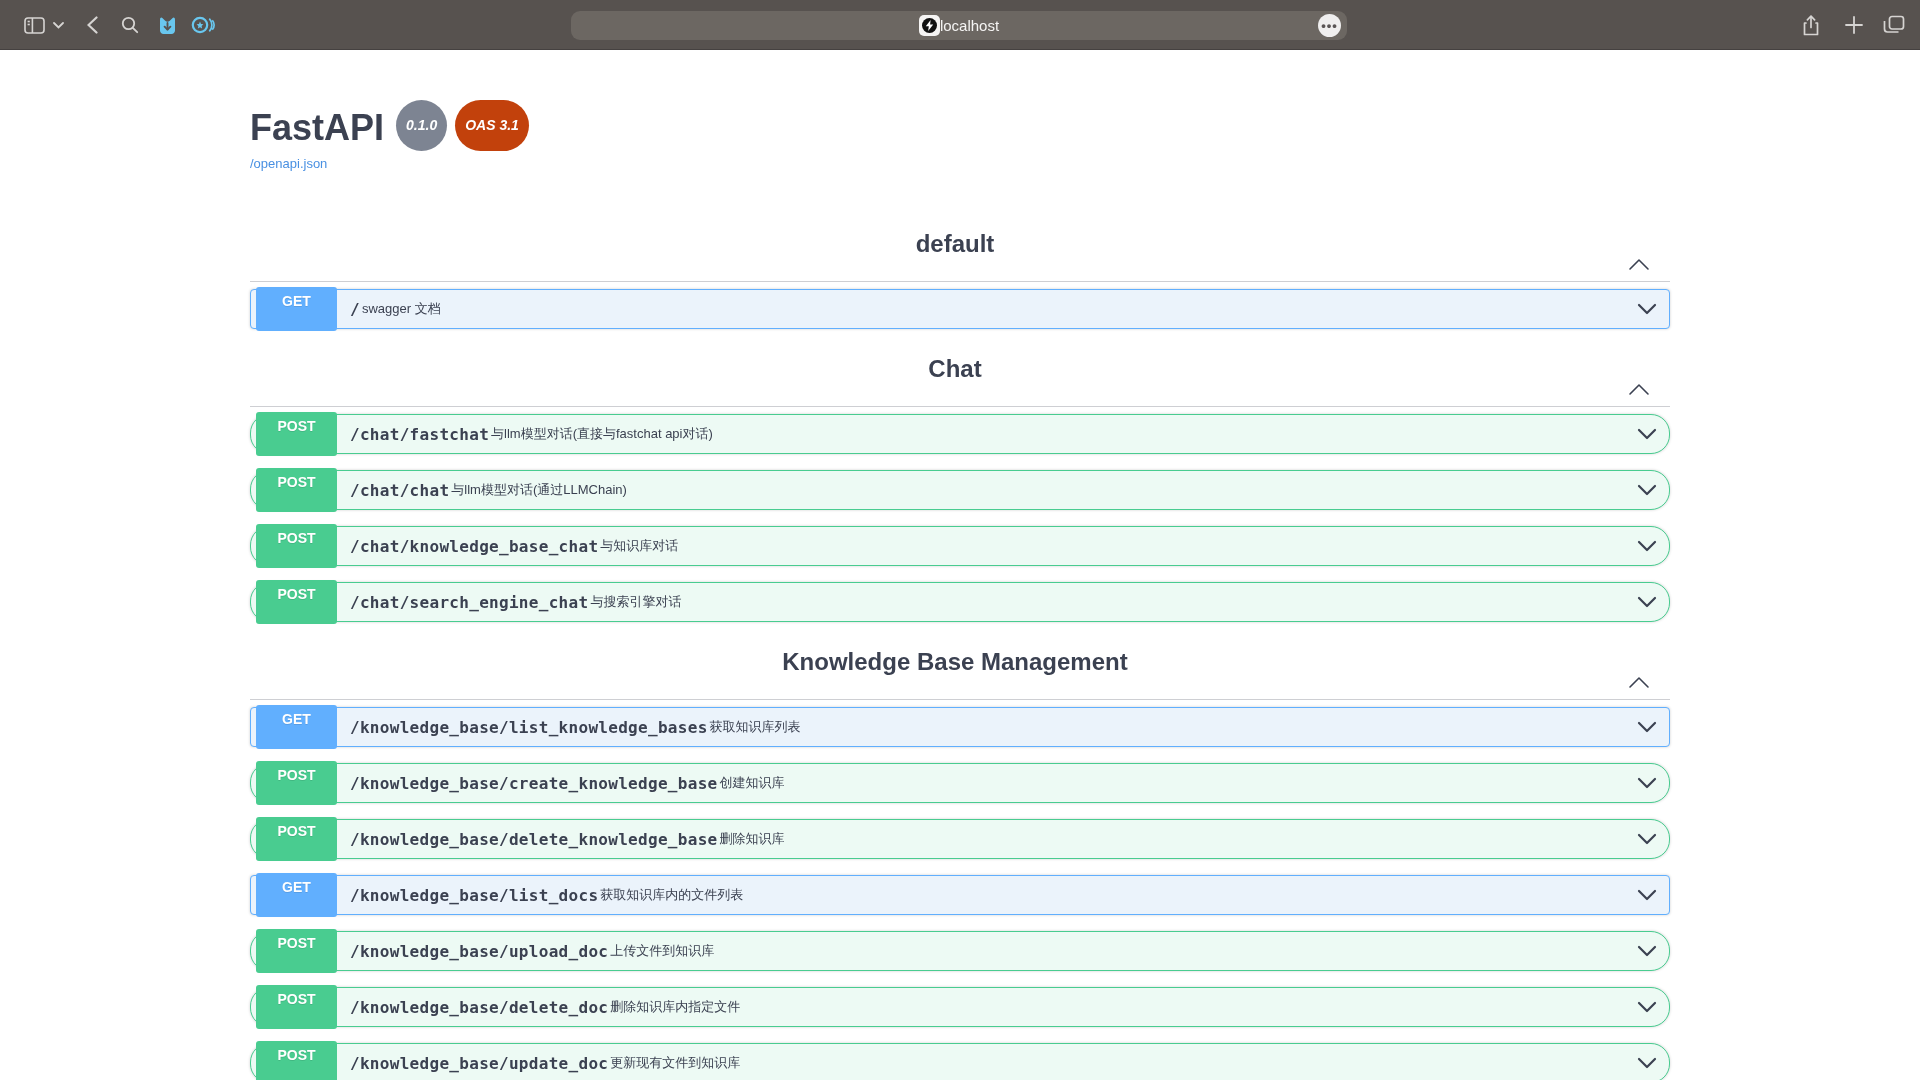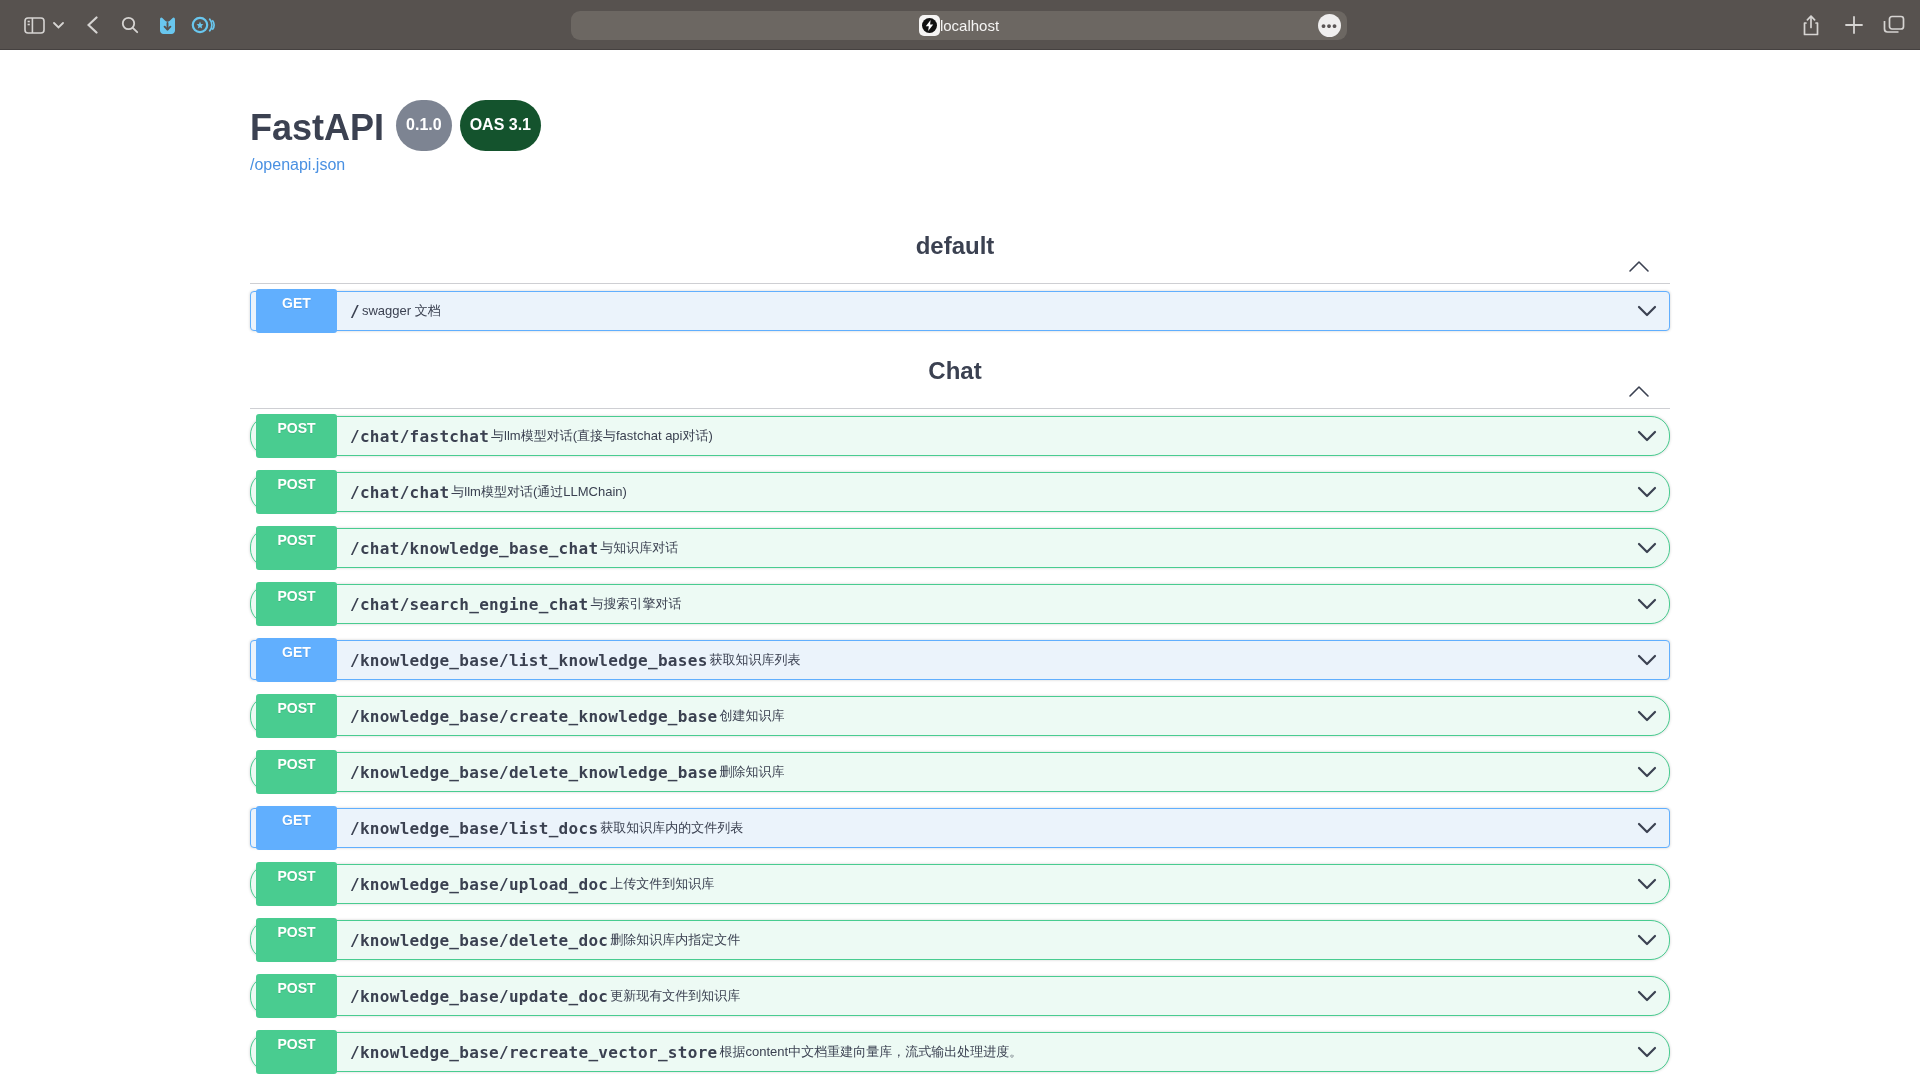--- a/index.html
+++ b/index.html
@@ -23,25 +23,25 @@
   .url-text { color:#f5f4f3; font-size:15px; }
   .more-btn { position:absolute; right:6px; top:3px; width:23px; height:23px;
               border-radius:50%; background:#efeeee; color:#5a5555; display:flex;
               align-items:center; justify-content:center; font-size:13px;
               font-weight:bold; letter-spacing:1px; }
 
   
   .wrapper { width:1460px; margin:0 auto; padding:0 20px; }
   .info { margin-top:50px; margin-bottom:48px; }
   .api-title { margin:0; font-size:36px; font-weight:700; color:#3b4151; line-height:44px; }
-  .pill { display:inline-block; border-radius:57px; color:#fff; font-size:16px;
-          font-weight:700; padding:3px 10px 4px; vertical-align:10px; }
+  .pill { display:inline-block; border-radius:57px; color:#fff; font-size:14px;
+          font-weight:700; padding:3px 10px 4px; vertical-align:10px;font-style:italic; }
   .pill-version { background:#7d8492; margin-left:12px; }
-  .pill-oas { background:#14532d; margin-left:8px; }
-  .spec-link { color:#4990e2; font-size:16px; text-decoration:none; display:inline-block;
+  .pill-oas { background:#c2410c; margin-left:8px; }
+  .spec-link { color:#4990e2; font-size:13px; text-decoration:none; display:inline-block;
                margin-top:5px; cursor:pointer; }
 
   .opblock-tag { display:flex; align-items:center; margin:0 0 7px 0; padding:10px 20px 10px 10px;
                  font-size:24px; font-weight:700; color:#3b4151; line-height:28px;
                  border-bottom:1px solid rgba(59,65,81,.25); cursor:pointer;flex-direction:column; }
   .tag-chevron { margin-left:auto; display:flex; align-items:center; }
 
   .opblock { display:flex; align-items:center; height:40px; margin:0 0 16px 0;
              border-radius:4px; border:1px solid; box-shadow:0 0 3px rgba(0,0,0,.19);
              padding:0 12px 0 5px; cursor:pointer; }
@@ -226,20 +226,28 @@
       <span class="desc">与搜索引擎对话</span>
       <span class="row-chevron">
         <svg width="20" height="12" viewBox="0 0 20 12" fill="none" stroke="#3b4151" stroke-width="2.2" stroke-linecap="round" stroke-linejoin="round">
             <polyline points="2,2 10,10 18,2"></polyline>
           </svg>
       </span>
     </div>
   </section>
 
   <section>
+    <h3 class="opblock-tag">
+      <span>Knowledge Base Management</span>
+      <span class="tag-chevron">
+        <svg width="22" height="13" viewBox="0 0 22 13" fill="none" stroke="#3b4151" stroke-width="1.6" stroke-linecap="round" stroke-linejoin="round">
+            <polyline points="2,11 11,2 20,11"></polyline>
+          </svg>
+      </span>
+    </h3>
 
     <div class="opblock get">
       <span class="method get">GET</span>
       <span class="path">/knowledge_base/list_knowledge_bases</span>
       <span class="desc">获取知识库列表</span>
       <span class="row-chevron">
         <svg width="20" height="12" viewBox="0 0 20 12" fill="none" stroke="#3b4151" stroke-width="2.2" stroke-linecap="round" stroke-linejoin="round">
             <polyline points="2,2 10,10 18,2"></polyline>
           </svg>
       </span>

